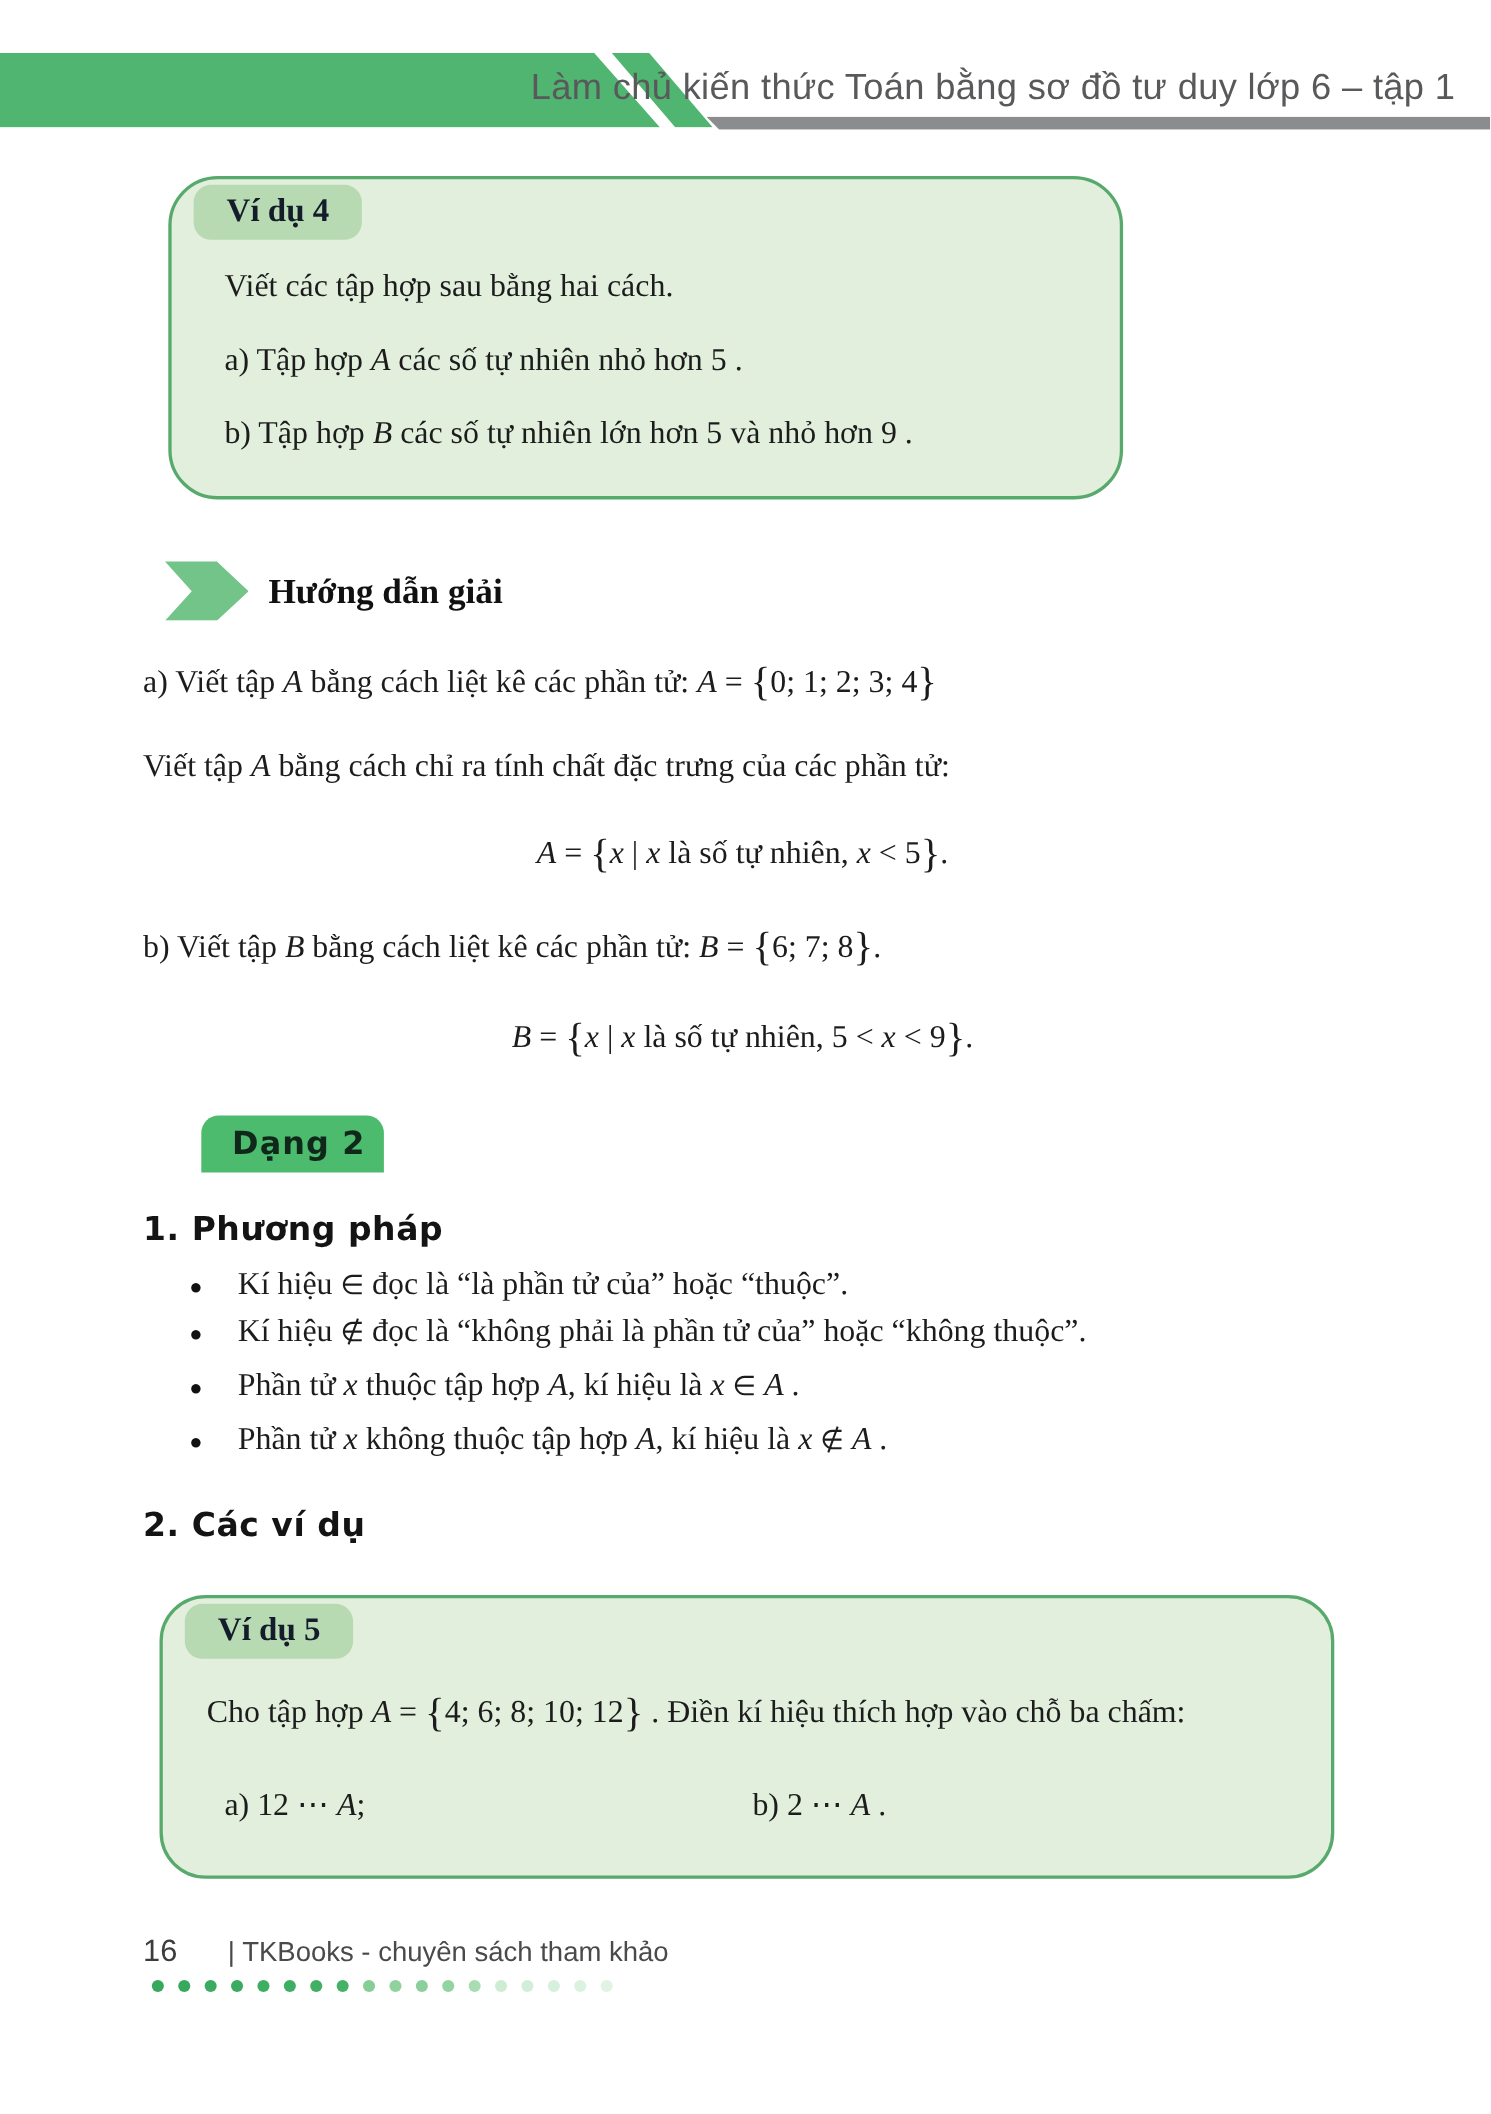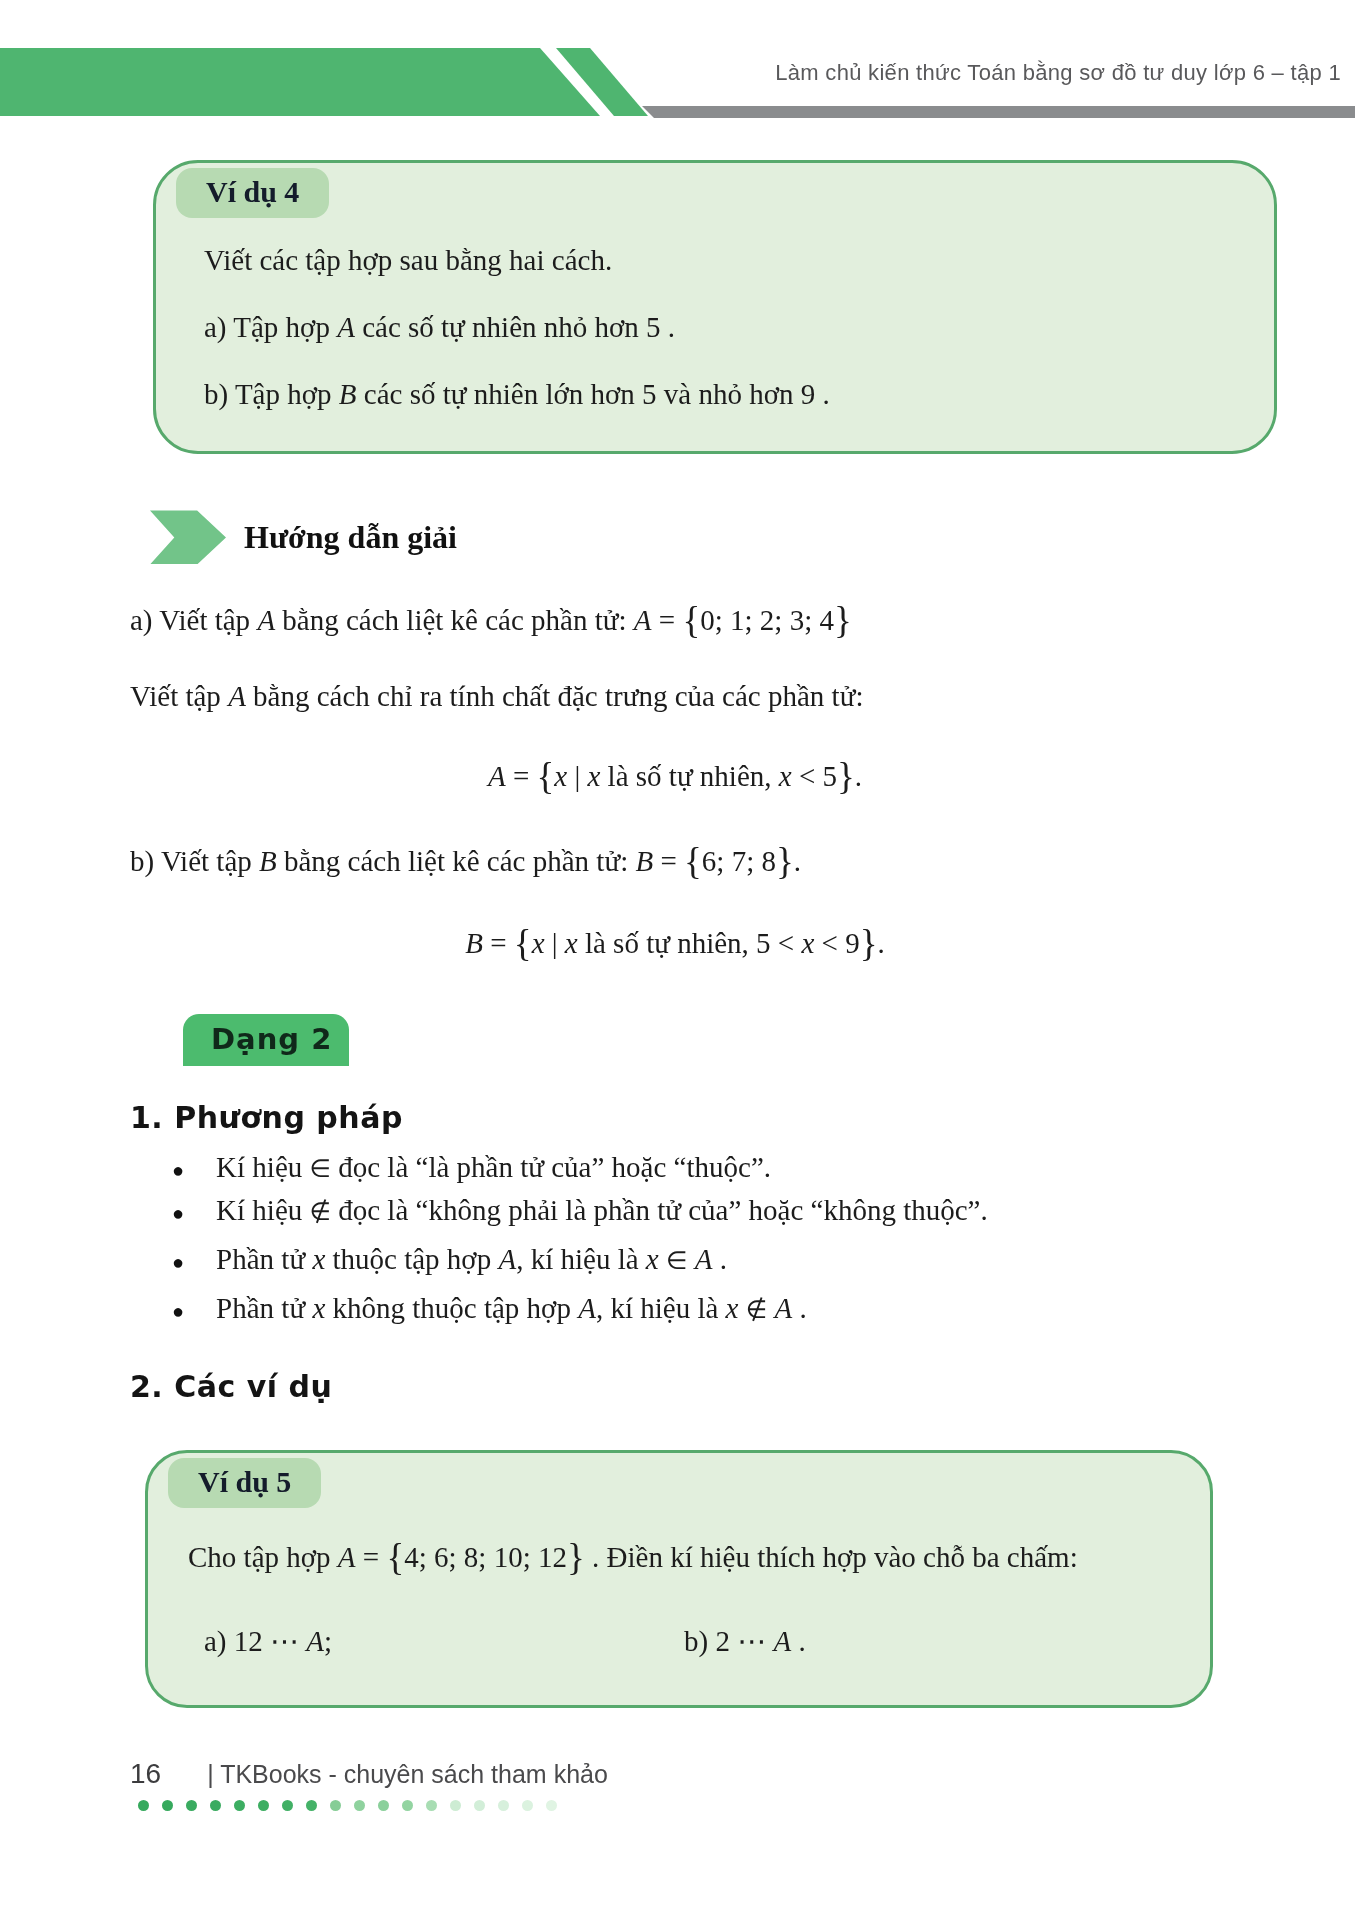--- a/index.html
+++ b/index.html
@@ -18,34 +18,34 @@
     -webkit-clip-path:polygon(0 0, 90% 0, 100% 100%, 0 100%);
     clip-path:polygon(0 0, 90% 0, 100% 100%, 0 100%);
   }
   .band-stripe {
     position:absolute; left:552px; top:48px; width:100px; height:68px;
     background:#4fb570;
     -webkit-clip-path:polygon(4% 0, 38% 0, 96% 100%, 62% 100%);
     clip-path:polygon(4% 0, 38% 0, 96% 100%, 62% 100%);
   }
   .header-title {
-    position:absolute; right:14px; top:60px;
+    position:absolute; right:32px; top:60px;
     font-family:"Liberation Sans", sans-serif;
-    font-size:22px; color:#59595b; letter-spacing:0.3px; white-space:nowrap;
+    font-size:33px; color:#59595b; letter-spacing:0.3px; white-space:nowrap;
   }
   .header-rule {
     position:absolute; left:642px; right:0; top:106px; height:12px;
     background:#8a8c8e;
     -webkit-clip-path:polygon(0 0, 100% 0, 100% 100%, 12px 100%);
     clip-path:polygon(0 0, 100% 0, 100% 100%, 12px 100%);
   }
 
   
   .example-box {
-    position:relative; margin-left:153px; width:1124px;
+    position:relative; margin-left:153px; width:868px;
     background:#e2efdd; border:3px solid #57a96c; border-radius:45px;
   }
   .example-box .pill {
     position:absolute; top:5px; left:20px;
     background:#b7dab2; border-radius:16px; padding:7px 30px 9px 30px;
     font-weight:bold; font-size:30px; color:#141c2b;
   }
   .box-body { padding:80px 46px 40px 48px; }
   .t-line { font-size:29px; line-height:1.2; }
   .mb32 { margin-bottom:32px; }

